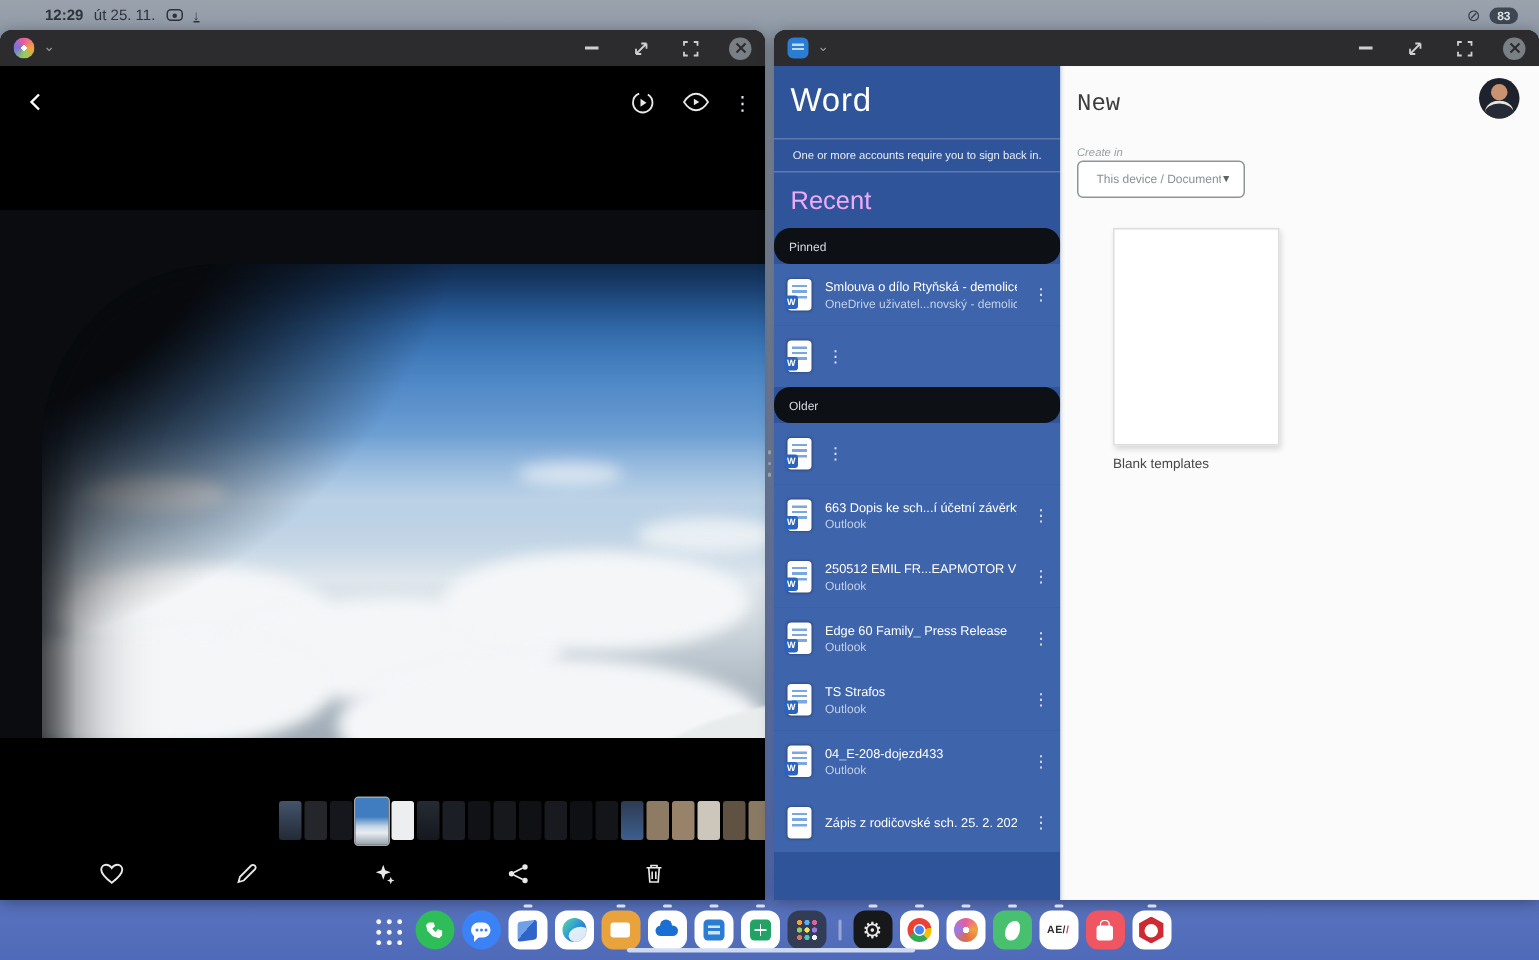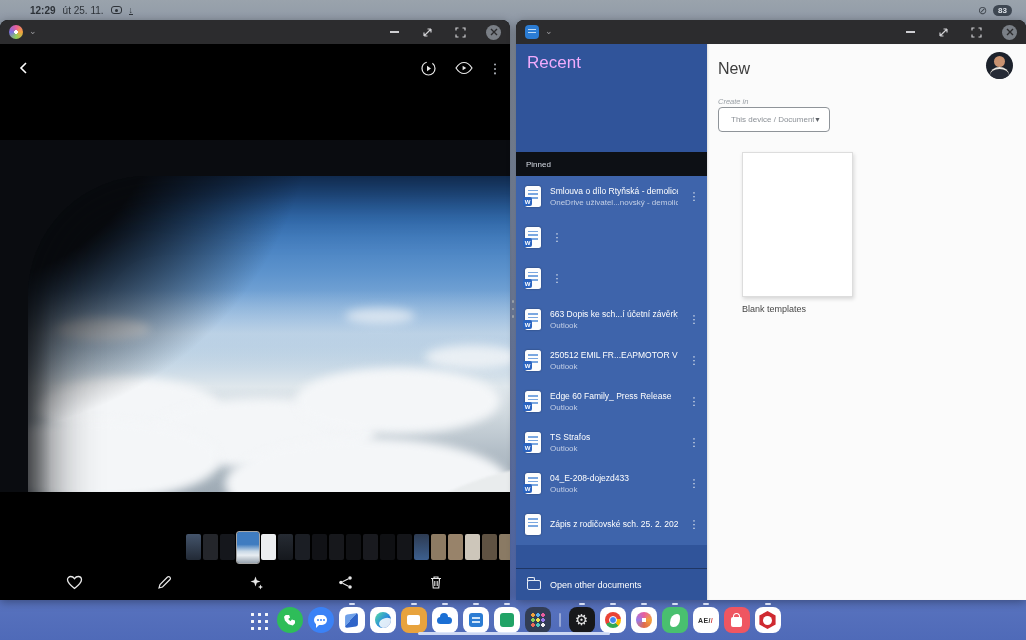--- a/index.html
+++ b/index.html
@@ -51,34 +51,34 @@
   .thumb.sel{width:22px;height:31px;outline:1px solid rgba(255,255,255,.65);}
   .gactions{position:absolute;top:524px;left:0;right:0;height:28px;display:flex;justify-content:space-between;align-items:center;padding:0 62px;}
   .gact{width:24px;height:24px;display:flex;align-items:center;justify-content:center;}
   
   .wcontent{position:absolute;top:24px;left:0;right:0;bottom:0;background:#fbfbfb;}
   .wleft{position:absolute;left:0;top:0;bottom:0;width:191px;background:#30549a;overflow:hidden;}
   .wtitle{color:#fff;font-size:22px;font-weight:400;padding:10px 0 0 11px;letter-spacing:.5px;}
   .wnotice{margin-top:12px;border-top:1px solid rgba(255,255,255,.22);border-bottom:1px solid rgba(255,255,255,.22);padding:6px 8px;color:#e8edf5;font-size:7.5px;text-align:center;}
   .wrecent{color:#f0abfc;font-size:17px;padding:9px 0 6px 11px;}
   .rlist{position:absolute;top:108px;left:0;right:0;height:416px;overflow:hidden;}
-  .sec{height:24px;background:#0d1015;color:#d6dbe4;font-size:8px;display:flex;align-items:center;padding-left:10px;}
+  .sec{height:24px;background:#0d1015;color:#d6dbe4;font-size:8px;display:flex;align-items:center;padding-left:10px;border-radius:11px;}
   .ritem{height:41px;background:#3e64ab;display:flex;align-items:center;padding:0 6px 0 9px;gap:9px;}
   .dicon{width:16px;height:21px;background:#fdfdfd;border-radius:2.5px;position:relative;flex:none;box-shadow:0 0 2px rgba(0,0,0,.4);}
   .dicon::before{content:'';position:absolute;left:3px;top:4px;right:3px;height:9px;background:linear-gradient(180deg,#7aa7e0 0 1.5px,transparent 1.5px 3.5px,#7aa7e0 3.5px 5px,transparent 5px 7px,#7aa7e0 7px 8.5px);}
   .dicon .w{position:absolute;left:-2px;bottom:1px;width:9px;height:9px;background:#2b64c0;border-radius:2px;color:#fff;font-size:6px;font-weight:bold;display:flex;align-items:center;justify-content:center;}
   .rtxt{display:flex;flex-direction:column;gap:2px;min-width:0;flex:1;}
   .rt{color:#fff;font-size:8.5px;white-space:nowrap;overflow:hidden;}
   .rs{color:#c3cfe6;font-size:8px;white-space:nowrap;overflow:hidden;}
   .kebab{color:#dfe5ee;font-size:11px;width:14px;text-align:center;flex:none;}
   .openother{position:absolute;bottom:0;left:0;width:191px;height:32px;background:#30549a;border-top:1px solid rgba(0,0,0,.35);display:flex;align-items:center;gap:9px;padding:0 11px;color:#fff;font-size:9px;}
   .folder{width:14px;height:10px;border:1.2px solid #e8edf5;border-radius:2px;position:relative;}
   .folder::before{content:'';position:absolute;left:-1px;top:-4px;width:6px;height:3px;border:1.2px solid #e8edf5;border-bottom:none;border-radius:2px 2px 0 0;}
   .wright{position:absolute;left:191px;right:0;top:0;bottom:0;background:#fbfbfb;box-shadow:inset 2px 0 3px -2px rgba(0,0,0,.25);}
-  .wnew{position:absolute;left:11px;top:16px;font-size:16px;color:#3d3d3d;}
+  .wnew{position:absolute;left:11px;top:16px;font-size:16px;color:#3d3d3d;font-family:Liberation Mono, monospace;}
   .avatar{position:absolute;right:13px;top:8px;width:27px;height:27px;border-radius:50%;background:#1d222c;overflow:hidden;}
   .avatar::before{content:'';position:absolute;left:8px;top:4px;width:11px;height:11px;border-radius:50%;background:#c99270;}
   .avatar::after{content:'';position:absolute;left:4px;top:15px;width:19px;height:14px;border-radius:50% 50% 0 0;background:#262b36;border-top:2px solid #e8e4dd;}
   .createin{position:absolute;left:11px;top:53px;font-size:7.5px;color:#9aa0a6;font-style:italic;}
   .dropdown{position:absolute;left:11px;top:63px;width:112px;height:25px;background:#fff;border:1px solid #8f9499;border-radius:4px;display:flex;align-items:center;padding:0 8px 0 12px;}
   .dd-val{font-size:8px;color:#8b9096;flex:1;white-space:nowrap;overflow:hidden;}
   .dd-caret{font-size:7px;color:#5f6368;}
   .tcard{position:absolute;left:35px;top:108px;width:111px;height:145px;background:#fff;border:1px solid #dddddd;box-shadow:1px 2px 4px rgba(0,0,0,.15);}
   .tlabel{position:absolute;left:35px;top:260px;font-size:9px;color:#474747;}
   .tnotice{position:absolute;left:13px;top:292px;right:10px;font-size:9px;color:#575757;}
@@ -283,20 +283,22 @@
       <span class="tb-close">
         <svg width="8" height="8" viewBox="0 0 8 8">
             <path d="M1 1l6 6M7 1L1 7" stroke="#2c2c2e" stroke-width="1.4"></path>
           </svg>
       </span>
     </span>
   </div>
   <div class="wcontent">
 
     <div class="wleft">
+      <div class="wtitle">Word</div>
+      <div class="wnotice">One or more accounts require you to sign back in.</div>
       <div class="wrecent">Recent</div>
       <div class="rlist">
         <div class="sec">
             <span>Pinned</span>
           </div>
         <div class="ritem">
           <span class="dicon">
               <span class="w">W</span>
             </span>
           <span class="rtxt">
@@ -304,20 +306,23 @@
               <span class="rs">OneDrive uživatel...novský - demolice</span>
             </span>
           <span class="kebab">⋮</span>
         </div>
         <div class="ritem">
           <span class="dicon">
               <span class="w">W</span>
             </span>
           <span class="kebab">⋮</span>
         </div>
+        <div class="sec">
+            <span>Older</span>
+          </div>
         <div class="ritem">
           <span class="dicon">
               <span class="w">W</span>
             </span>
           <span class="kebab">⋮</span>
         </div>
         <div class="ritem">
           <span class="dicon">
               <span class="w">W</span>
             </span>
@@ -368,24 +373,20 @@
           <span class="kebab">⋮</span>
         </div>
         <div class="ritem">
           <span class="dicon"></span>
           <span class="rtxt">
               <span class="rt">Zápis z rodičovské sch. 25. 2. 2025</span>
               <span class="rs"></span>
             </span>
           <span class="kebab">⋮</span>
         </div>
-      </div>
-      <div class="openother">
-        <span class="folder"></span>
-        <span>Open other documents</span>
       </div>
     </div>
 
     <div class="wright">
       <div class="wnew">New</div>
       <div class="avatar"></div>
       <div class="createin">Create in</div>
       <div class="dropdown">
         <span class="dd-val">This device / Documents</span>
         <span class="dd-caret">▼</span>

